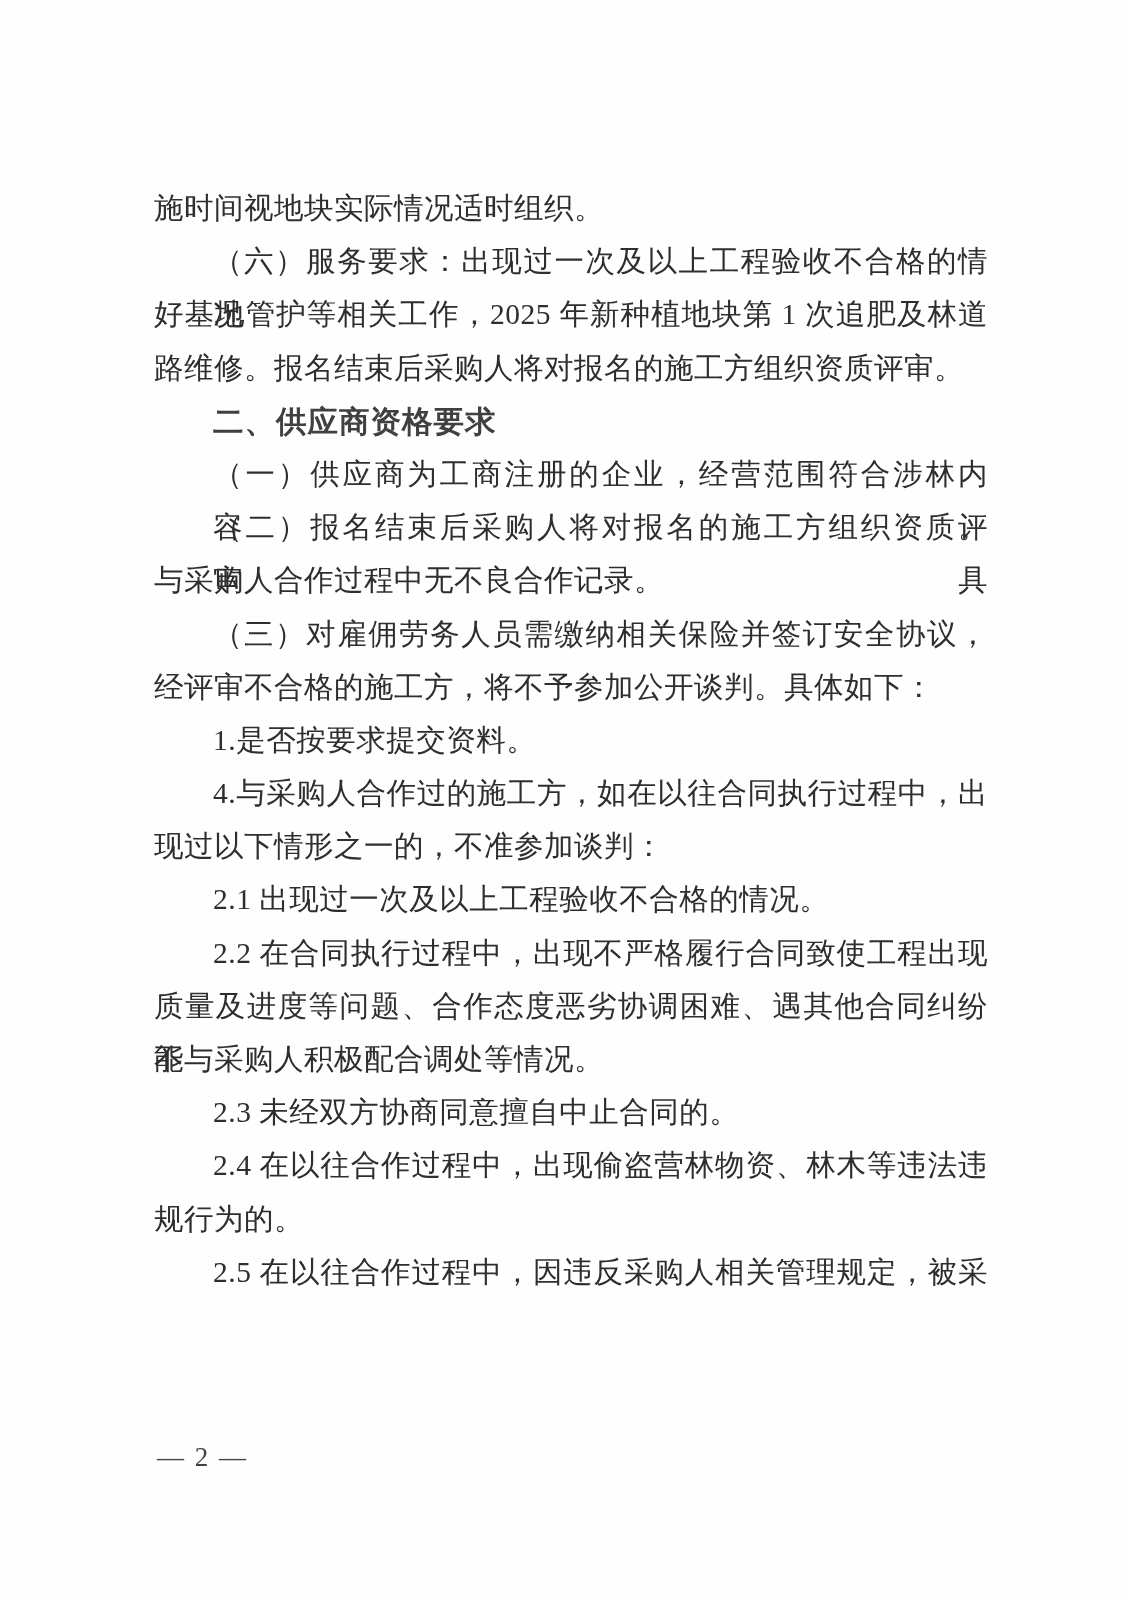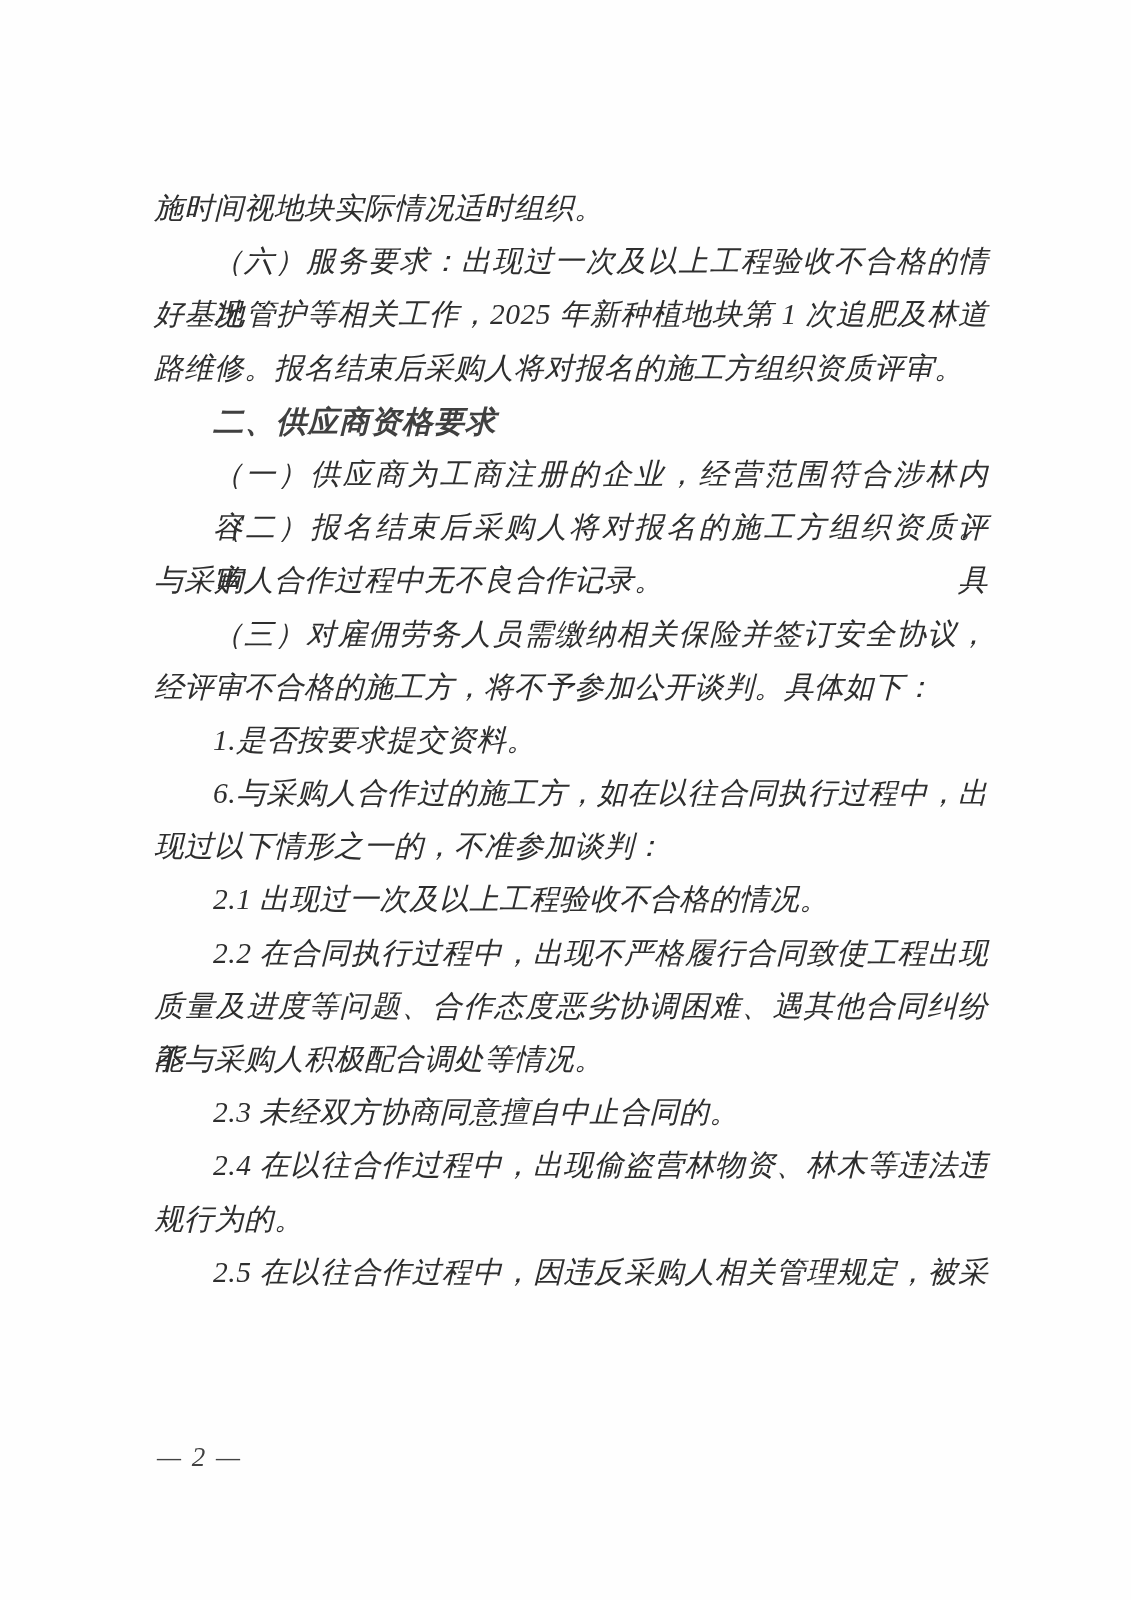--- a/index.html
+++ b/index.html
@@ -1,15 +1,15 @@
 <!DOCTYPE html>
 <html><head>
 <meta charset="utf-8">
 <style>
-  * { margin:0; padding:0; box-sizing:border-box;font-style:italic; }
+  * { margin:0; padding:0; box-sizing:border-box; }
   html, body { background:#e8e8e8; }
   .page {
     position:relative;
     width:1131px;
     height:1600px;
     background:#fefefe;
     overflow:hidden;
     font-family:"Liberation Serif", serif;
   }
   .content {
@@ -59,21 +59,21 @@
     <div class="ln ind fill">（六）服务要求：出现过一次及以上工程验收不合格的情况</div>
     <div class="ln fill">好基地管护等相关工作，2025 年新种植地块第 1 次追肥及林道</div>
     <div class="ln">路维修。报名结束后采购人将对报名的施工方组织资质评审。</div>
     <div class="ln ind head">二、供应商资格要求</div>
     <div class="ln ind fill">（一）供应商为工商注册的企业，经营范围符合涉林内容。</div>
     <div class="ln ind fill">（二）报名结束后采购人将对报名的施工方组织资质评审，具</div>
     <div class="ln">与采购人合作过程中无不良合作记录。</div>
     <div class="ln ind fill">（三）对雇佣劳务人员需缴纳相关保险并签订安全协议，</div>
     <div class="ln">经评审不合格的施工方，将不予参加公开谈判。具体如下：</div>
     <div class="ln ind">1.是否按要求提交资料。</div>
-    <div class="ln ind fill">6.与采购人合作过的施工方，如在以往合同执行过程中，出</div>
+    <div class="ln ind fill">4.与采购人合作过的施工方，如在以往合同执行过程中，出</div>
     <div class="ln">现过以下情形之一的，不准参加谈判：</div>
     <div class="ln ind">2.1 出现过一次及以上工程验收不合格的情况。</div>
     <div class="ln ind fill">2.2 在合同执行过程中，出现不严格履行合同致使工程出现</div>
     <div class="ln fill">质量及进度等问题、合作态度恶劣协调困难、遇其他合同纠纷不</div>
     <div class="ln">能与采购人积极配合调处等情况。</div>
     <div class="ln ind">2.3 未经双方协商同意擅自中止合同的。</div>
     <div class="ln ind fill">2.4 在以往合作过程中，出现偷盗营林物资、林木等违法违</div>
     <div class="ln">规行为的。</div>
     <div class="ln ind fill">2.5 在以往合作过程中，因违反采购人相关管理规定，被采</div>
   </div>

